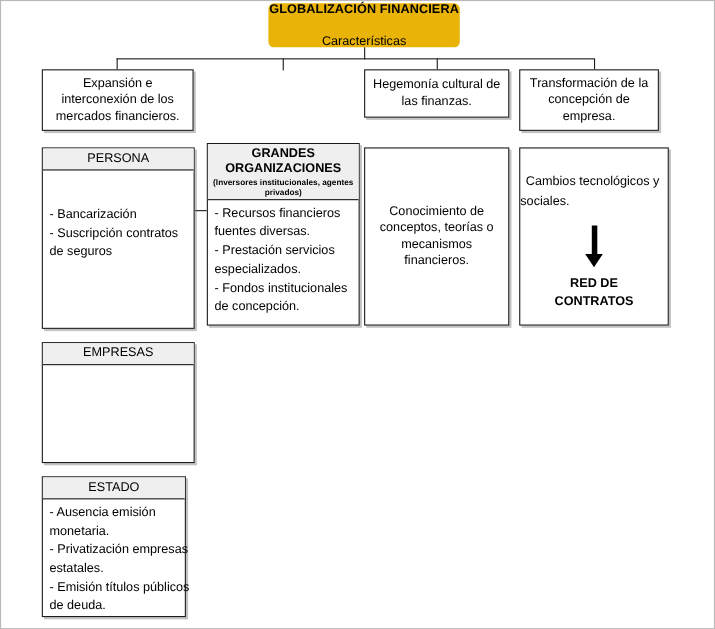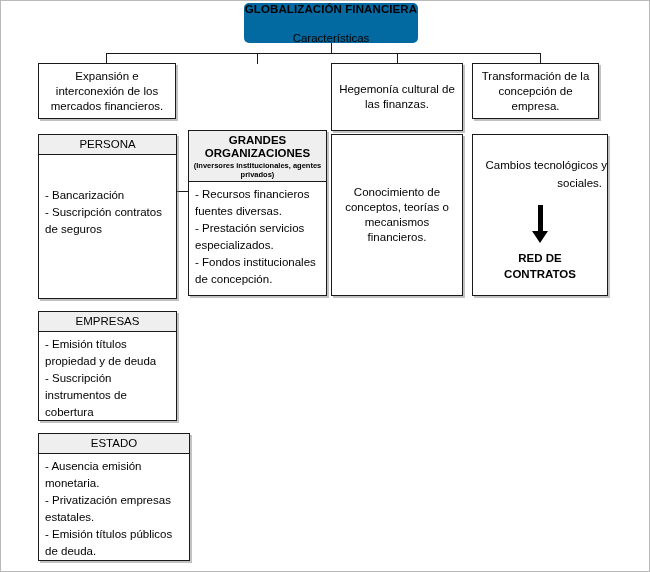--- a/index.html
+++ b/index.html
@@ -45,21 +45,21 @@
     padding: 0 5px;
   }
 
   
   #title-box {
     position: absolute;
     left: 243px;
     top: 2px;
     width: 174px;
     height: 40px;
-    background: #0369a1;
+    background: #eab308;
     border-radius: 5px;
     display: flex;
     flex-direction: column;
     align-items: center;
     justify-content: center;
   }
   #title-main {
     font-size: 11.5px;
     font-weight: bold;
     letter-spacing: 0.1px;
@@ -169,55 +169,48 @@
   <div class="vline" style="left:105px; top:52px; height:11px;"></div>
   <div class="vline" style="left:256px; top:52px; height:11px;"></div>
   <div class="vline" style="left:396px; top:52px; height:11px;"></div>
   <div class="vline" style="left:539px; top:52px; height:11px;"></div>
 
   <div class="box shadow centerbox" style="left:37px; top:62px; width:138px; height:56px;">
     <span class="txt">Expansión e interconexión de los mercados financieros.</span>
   </div>
 
 
-  <div class="box shadow centerbox" style="left:330px; top:62px; width:132px; height:68px;">
+  <div class="box shadow centerbox" style="left:330px; top:62px; width:132px; height:44px;">
     <span class="txt">Hegemonía cultural de las finanzas.</span>
   </div>
 
   <div class="box shadow centerbox" style="left:471px; top:62px; width:127px; height:56px;">
     <span class="txt">Transformación de la concepción de empresa.</span>
   </div>
 
   <div class="hline" style="left:176px; top:190px; width:11px;"></div>
 
   <div class="card" style="left:37px; top:133px; width:139px; height:165px;">
     <div class="card-head">
       <span class="ttl" style="font-weight:normal;">PERSONA</span>
     </div>
     <div class="card-body pad-top">
       <span class="line">- Bancarización</span>
       <span class="line">- Suscripción contratos</span>
       <span class="line">de seguros</span>
     </div>
   </div>
 
-  <div class="card" style="left:37px; top:310px; width:139px; height:110px;">
+  <div class="card" style="left:37px; top:310px; width:139px; height:110px;gap:33px;">
     <div class="card-head">
       <span class="ttl" style="font-weight:normal;">EMPRESAS</span>
     </div>
-    <div class="card-body">
-      <span class="line">- Emisión títulos</span>
-      <span class="line">propiedad y de deuda</span>
-      <span class="line">- Suscripción</span>
-      <span class="line">instrumentos de</span>
-      <span class="line">cobertura</span>
-    </div>
-  </div>
-
-  <div class="card" style="left:37px; top:432px; width:152px; height:128px;">
+  </div>
+
+  <div class="card" style="left:37px; top:432px; width:131px; height:128px;">
     <div class="card-head">
       <span class="ttl" style="font-weight:normal;">ESTADO</span>
     </div>
     <div class="card-body">
       <span class="line">- Ausencia emisión</span>
       <span class="line">monetaria.</span>
       <span class="line">- Privatización empresas</span>
       <span class="line">estatales.</span>
       <span class="line">- Emisión títulos públicos</span>
       <span class="line">de deuda.</span>
@@ -238,21 +231,21 @@
       <span class="line">- Fondos institucionales</span>
       <span class="line">de concepción.</span>
     </div>
   </div>
 
   <div class="box shadow centerbox" style="left:330px; top:133px; width:132px; height:162px;">
     <span class="txt">Conocimiento de conceptos, teorías o mecanismos financieros.</span>
   </div>
 
   <div class="box shadow" style="left:471px; top:133px; width:136px; height:162px;">
-    <div style="position:absolute; left:0; right:0; top:20px; text-align:right;">
+    <div style="position:absolute; left:0; right:0; top:20px; text-align:left;">
       <span class="txt">Cambios tecnológicos y sociales.</span>
     </div>
     <div class="arrow-wrap" style="top:70px;">
       <div class="arrow-col">
         <div class="arrow-shaft"></div>
         <div class="arrow-head"></div>
       </div>
     </div>
     <div class="bold-center" style="top:115px;">RED DE</div>
     <div class="bold-center" style="top:131px;">CONTRATOS</div>

